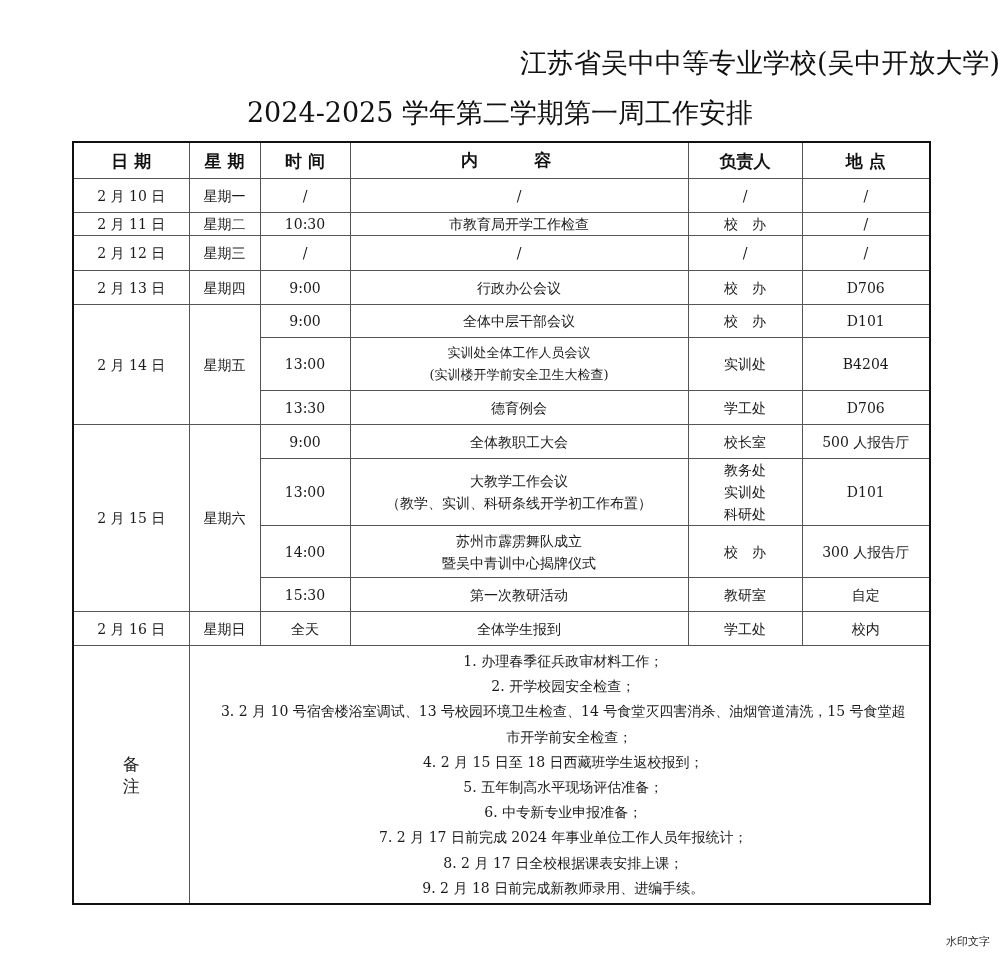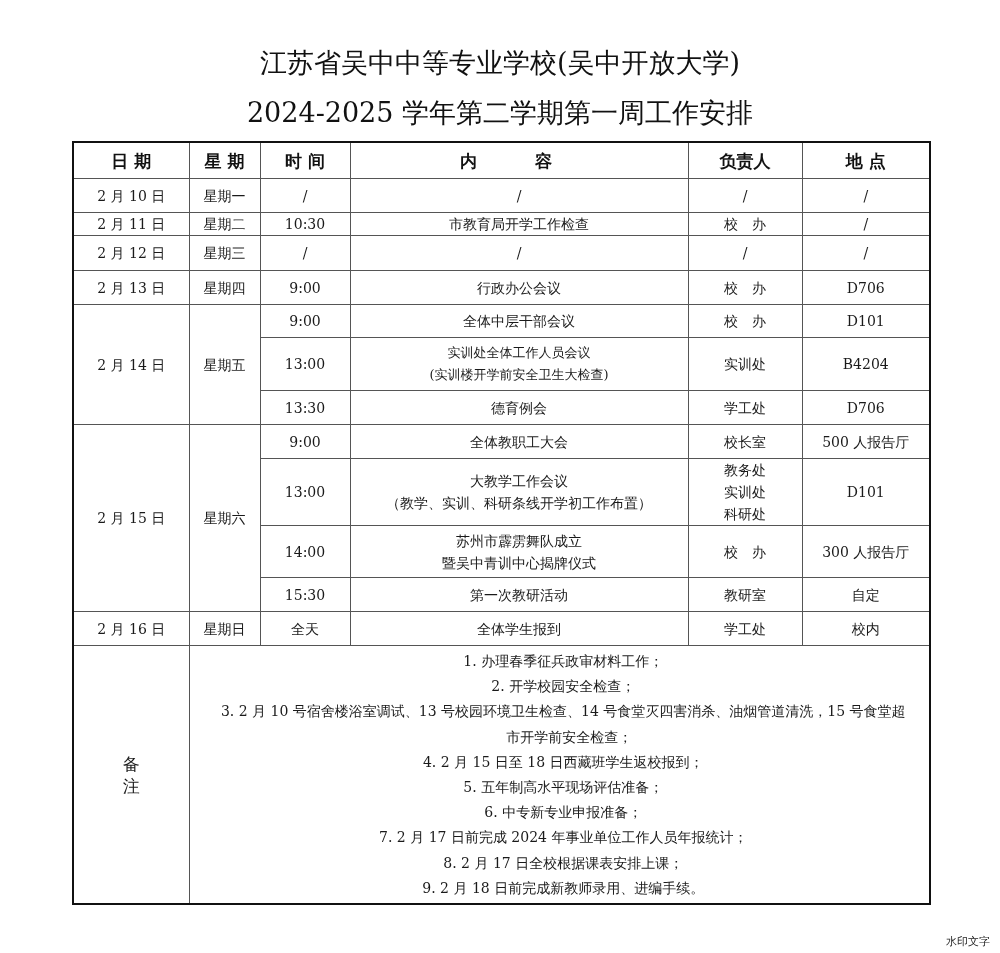--- a/index.html
+++ b/index.html
@@ -20,21 +20,21 @@
       left: 0;
       width: 1000px;
       text-align: center;
       font-family: "DejaVu Serif", "Liberation Serif", serif;
       font-size: 27px;
       color: #111;
       letter-spacing: 0px;
       line-height: 34px;
       white-space: nowrap;
     }
-    .title.t1 { top: 46px; }
+    .title.t1 { top: 46px; text-align: right; }
     .title.t2 { top: 96px; }
 
     table.schedule {
       position: absolute;
       left: 72px;
       top: 141px;
       width: 857px;
       border-collapse: collapse;
       border: 2.5px solid #111;
       table-layout: fixed;
@@ -49,21 +49,21 @@
       line-height: 22px;
       font-weight: normal;
       color: #1a1a1a;
     }
     table.schedule th {
       font-size: 17px;
       font-weight: bold;
       height: 35px;
       color: #111;
     }
-    .content-head { letter-spacing: 26px; }
+    .content-head { letter-spacing: 26px; font-family: Liberation Serif, serif; }
     .two-line { line-height: 22px; margin-left: 30px; }
     .three-line { line-height: 17px; margin-top: 20px; }
     td.notes-label {
       font-weight: bold;
       font-size: 17px;
       line-height: 50px;
     }
     td.notes-cell {
       text-align: left;
       vertical-align: top !important;

